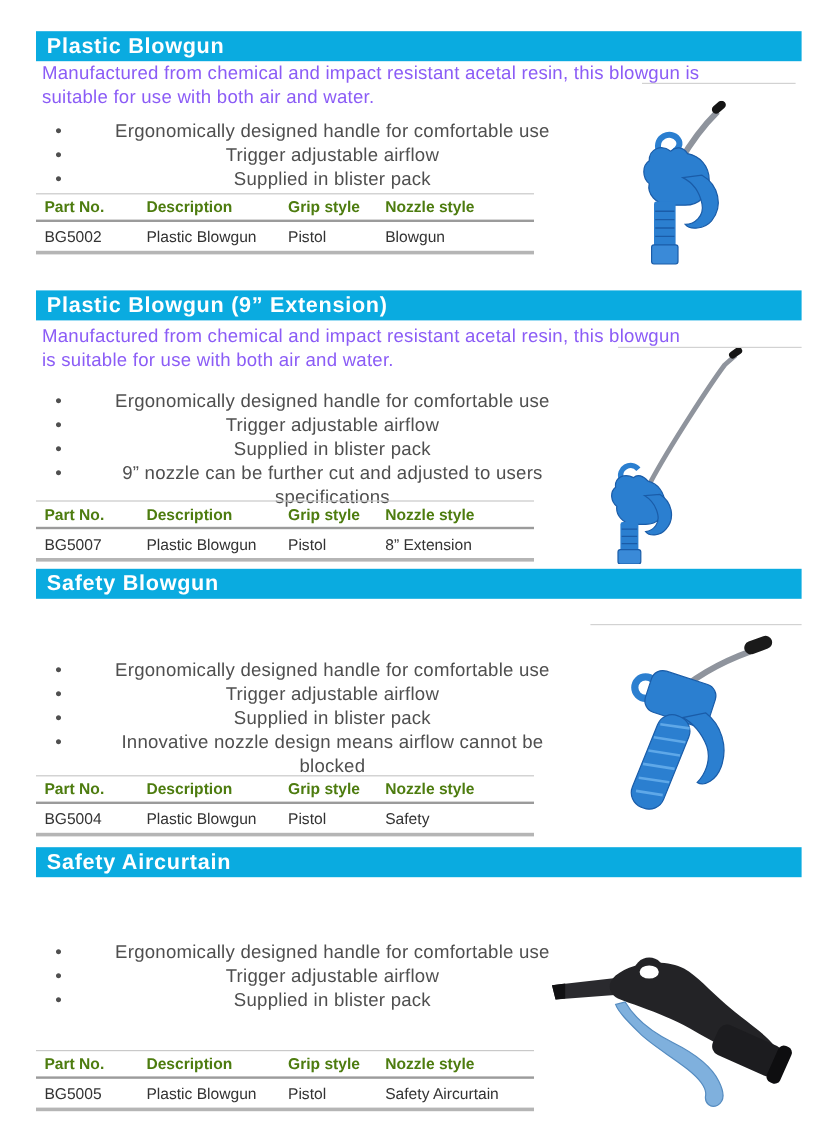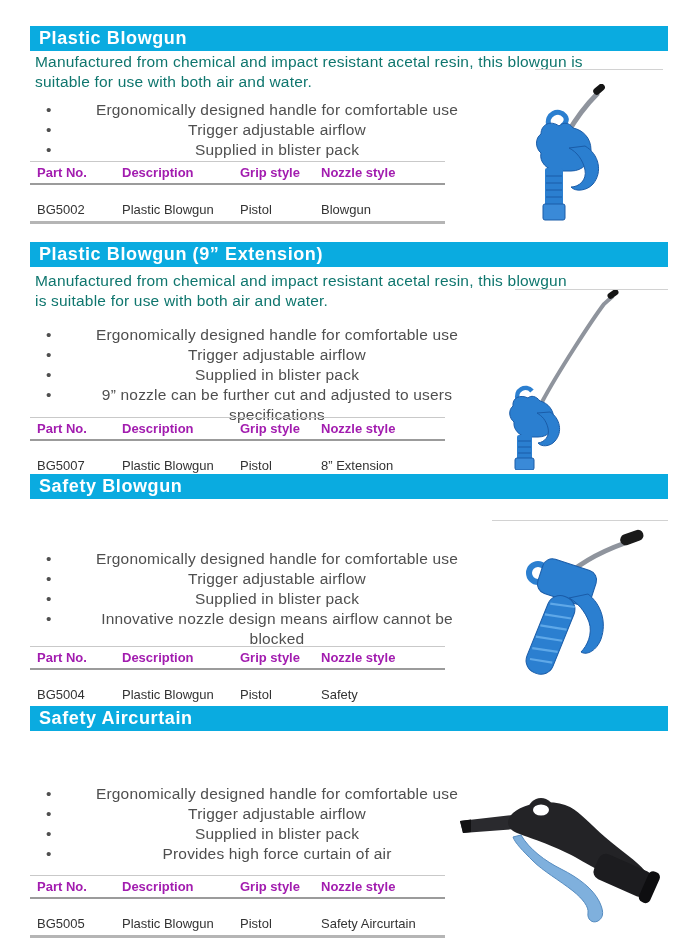--- a/index.html
+++ b/index.html
@@ -1,31 +1,31 @@
 <!DOCTYPE html>
 <html><head>
 <meta charset="utf-8">
 <style>
   html,body{margin:0;padding:0;background:#ffffff;}
   .page{position:relative;width:700px;height:950px;background:#ffffff;overflow:hidden;
         font-family:"Liberation Sans",sans-serif;text-decoration:underline;}
   .bar{position:absolute;left:30px;width:638px;height:25px;background:#0aabe0;
        color:#ffffff;font-weight:bold;font-size:18px;line-height:25px;
        letter-spacing:0.6px;padding-left:9px;box-sizing:border-box;white-space:nowrap;}
-  .para{position:absolute;left:35px;width:632px;color:#0f766e;font-size:15.5px;
+  .para{position:absolute;left:35px;width:632px;color:#8b5cf6;font-size:15.5px;
         line-height:20px;letter-spacing:0.2px;white-space:pre-line;}
   .bullets{position:absolute;left:30px;width:460px;margin:0;padding:0;list-style:none;
            color:#4f4f4f;font-size:15.5px;line-height:20px;letter-spacing:0.2px;}
   .bullets li{position:relative;padding-left:34px;white-space:pre-line;text-align:center;}
   .bullets li::before{content:"\2022";position:absolute;left:16px;top:0;color:#4f4f4f;}
   .ptable{position:absolute;left:30px;width:415px;}
   .thead,.trow{display:grid;grid-template-columns:85px 118px 81px 1fr;align-items:center;}
   .thead{height:21px;border-top:1px solid #c9c9c9;border-bottom:2px solid #9b9b9b;
-         color:#a21caf;font-weight:bold;font-size:13px;}
-  .trow{height:24px;border-bottom:3px solid #b5b5b5;color:#333333;font-size:13px;margin-top:12px;}
+         color:#4d7c0f;font-weight:bold;font-size:13px;}
+  .trow{height:24px;border-bottom:3px solid #b5b5b5;color:#333333;font-size:13px;}
   .thead>div,.trow>div{padding-left:7px;white-space:nowrap;}
   .photo{position:absolute;}
   .photo-rule{position:absolute;height:1px;background:#d2d2d2;}
   .r1{left:535px;top:69px;width:128px;}
   .r2{left:515px;top:289px;width:153px;}
   .r3{left:492px;top:520px;width:176px;}
   .s1-bar{top:26px}.s1-para{top:52px}.s1-bullets{top:100px}.s1-table{top:161px}
   .s1-img{left:515px;top:84px;width:150px;height:140px}
   .s2-bar{top:242px}.s2-para{top:271px}.s2-bullets{top:325px}.s2-table{top:417px}
   .s2-img{left:500px;top:290px;width:125px;height:180px}
@@ -150,21 +150,20 @@
     </g>
   </svg>
 
   <div class="bar s4-bar">
     <span>Safety Aircurtain</span>
   </div>
   <ul class="bullets s4-bullets">
     <li>Ergonomically designed handle for comfortable use</li>
     <li>Trigger adjustable airflow</li>
     <li>Supplied in blister pack</li>
-    <li>Provides high force curtain of air</li>
   </ul>
   <div class="ptable s4-table">
     <div class="thead">
       <div>Part No.</div>
       <div>Description</div>
       <div>Grip style</div>
       <div>Nozzle style</div>
     </div>
     <div class="trow">
       <div>BG5005</div>

